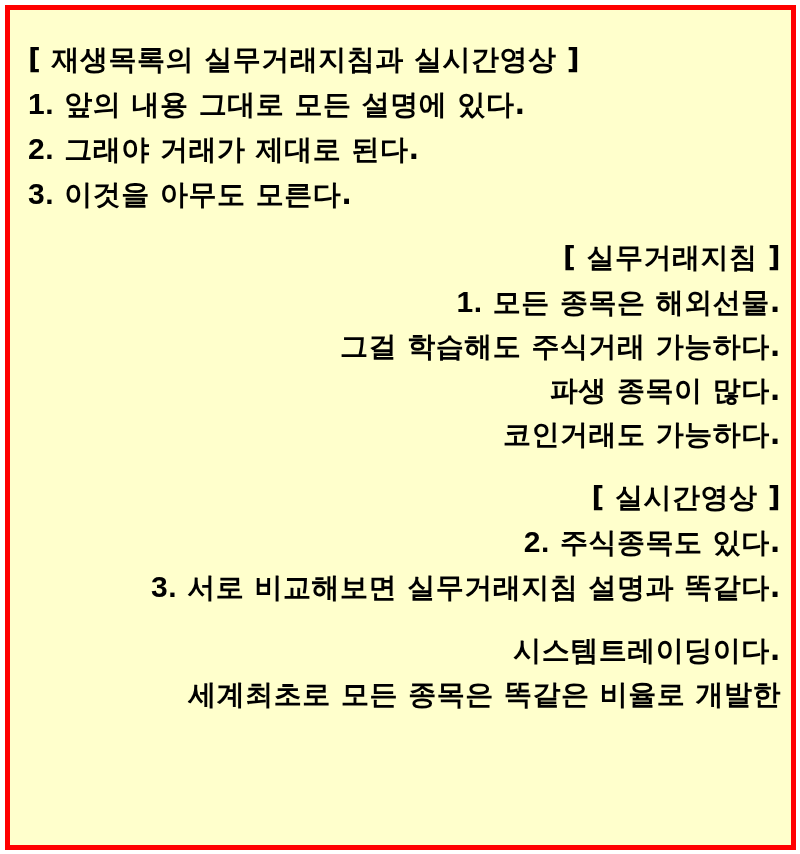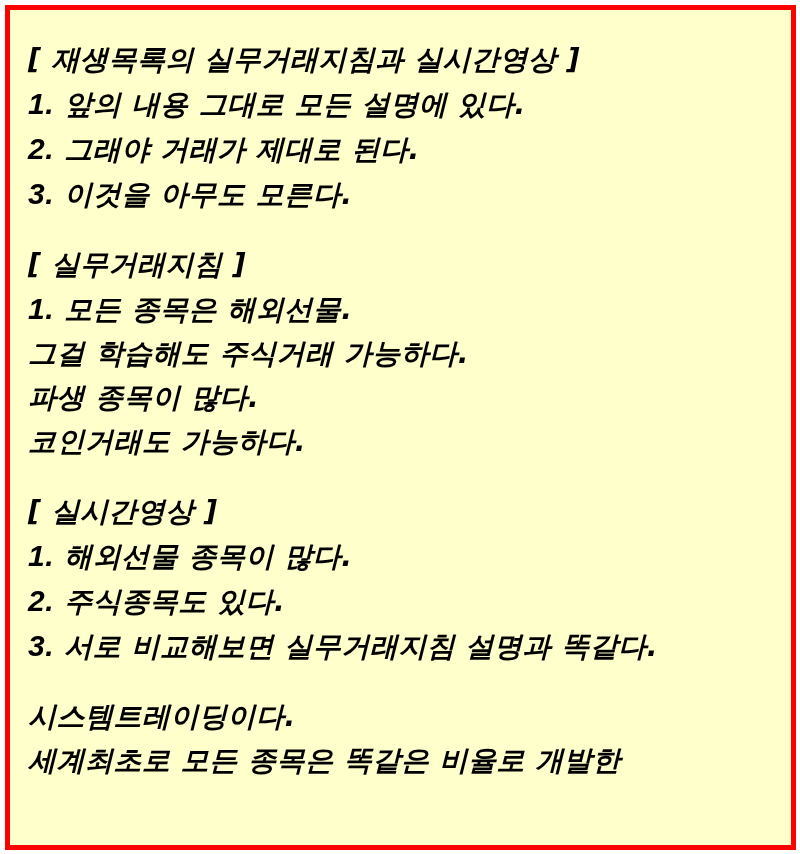--- a/index.html
+++ b/index.html
@@ -15,39 +15,39 @@
     }
     .panel {
       position: absolute;
       left: 5px;
       top: 5px;
       width: 781px;
       height: 835px;
       border: 5px solid #ff0000;
       background: #ffffcc;
       box-sizing: content-box;
-      font-style: italic;
     }
     .content {
       position: absolute;
       left: 18px;
       top: 28px;
       right: 10px;
       font-family: "DejaVu Sans", "Liberation Sans", sans-serif;
       font-weight: bold;
       font-size: 28px;
       color: #000000;
       line-height: 44px;
       letter-spacing: 0.5px;
     }
     .section {
       margin: 0;
     }
     .section + .section {
-      margin-top: 26px;
+      margin-top: 19px;
+      text-align: right;
     }
     .line {
       display: block;
       white-space: nowrap;
     }
     .num {
       font-family: "Liberation Sans", sans-serif;
       font-weight: bold;
       font-size: 30px;
     }
@@ -68,21 +68,20 @@
     <div class="section">
       <span class="line">[ 실무거래지침 ]</span>
       <span class="line"><span class="num">1.</span><span> 모든 종목은 해외선물.</span></span>
       <span class="line">그걸 학습해도 주식거래 가능하다.</span>
       <span class="line">파생 종목이 많다.</span>
       <span class="line">코인거래도 가능하다.</span>
     </div>
 
     <div class="section">
       <span class="line">[ 실시간영상 ]</span>
-      <span class="line"><span class="num">1.</span><span> 해외선물 종목이 많다.</span></span>
       <span class="line"><span class="num">2.</span><span> 주식종목도 있다.</span></span>
       <span class="line"><span class="num">3.</span><span> 서로 비교해보면 실무거래지침 설명과 똑같다.</span></span>
     </div>
 
     <div class="section">
       <span class="line">시스템트레이딩이다.</span>
       <span class="line">세계최초로 모든 종목은 똑같은 비율로 개발한</span>
     </div>
 
   </div>

